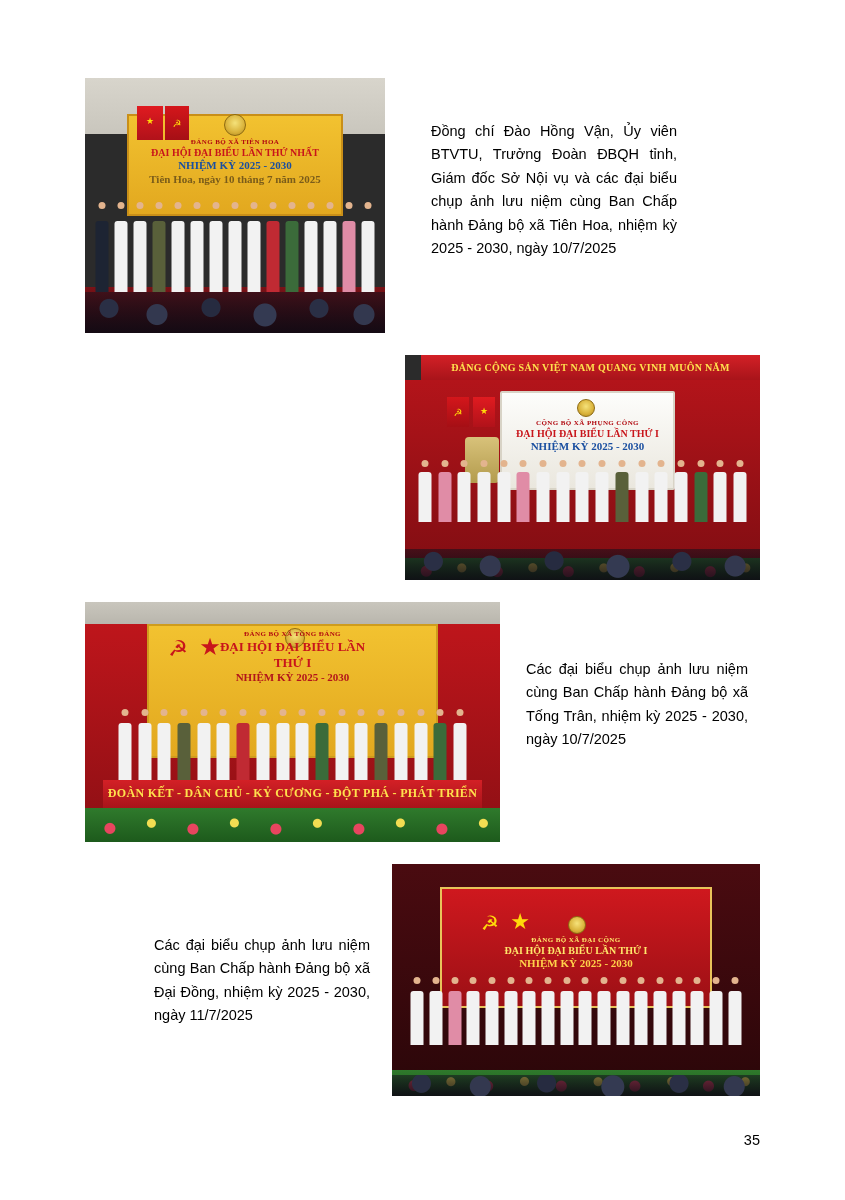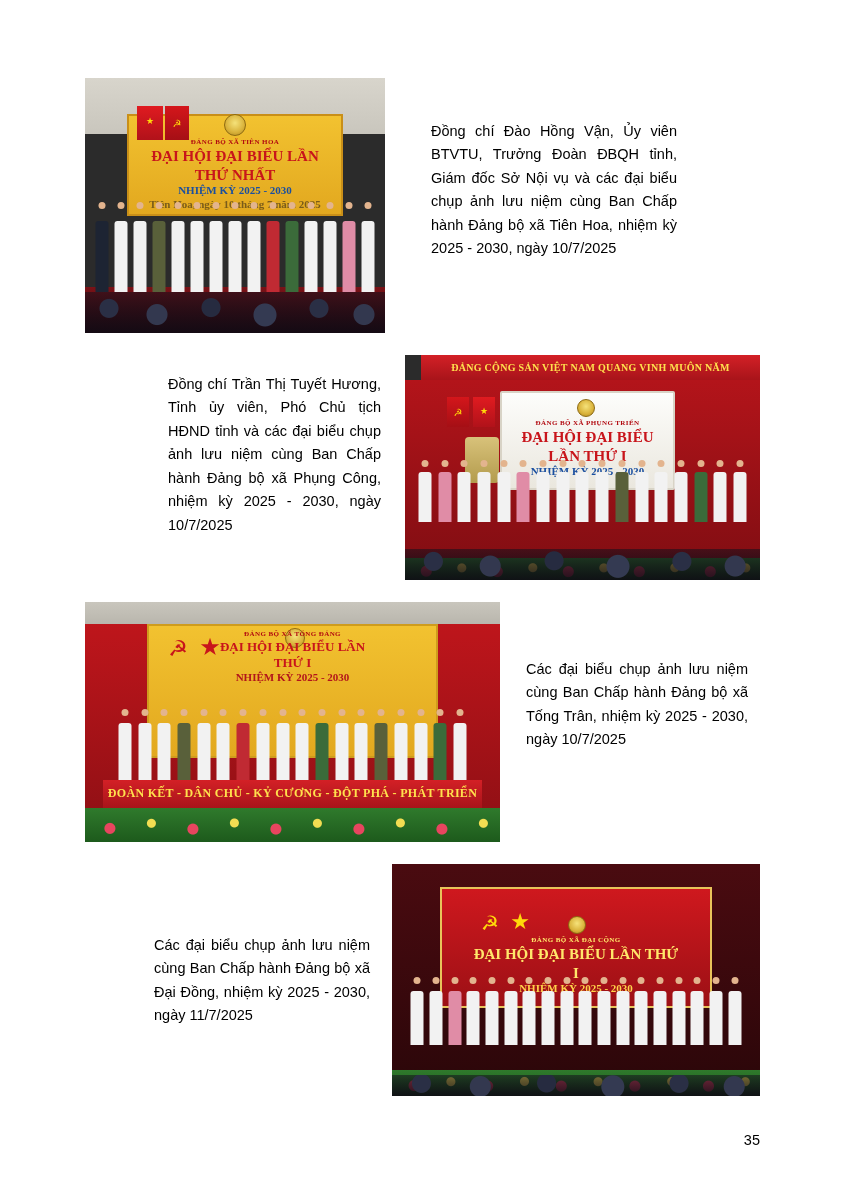--- a/index.html
+++ b/index.html
@@ -79,21 +79,21 @@
   }
   .title-block {
     position: absolute;
     text-align: center;
     color: #b20a10;
     font-family: "Liberation Serif", serif;
     font-weight: bold;
     line-height: 1.25;
   }
   .title-block .l1 { font-size: 7px; letter-spacing: .4px; }
-  .title-block .l2 { font-size: 15px; color: #c8151b; }
+  .title-block .l2 { font-size: 10px; color: #c8151b; }
   .title-block .l3 { font-size: 11px; color: #1a4fa0; }
   .emblem {
     position: absolute;
     border-radius: 50%;
     background: radial-gradient(circle at 50% 40%, #f5e27a 0%, #d9b23a 60%, #a9821c 100%);
     border: 1px solid #8d6a12;
   }
   .flag {
     position: absolute;
     background: linear-gradient(#e01b20, #b1121a);
@@ -259,21 +259,21 @@
     <div class="caption" style="width:246px;padding-top:42px;margin-left:20px;">Đồng chí Đào Hồng Vận, Ủy viên BTVTU, Trưởng Đoàn ĐBQH tỉnh, Giám đốc Sở Nội vụ và các đại biểu chụp ảnh lưu niệm cùng Ban Chấp hành Đảng bộ xã Tiên Hoa, nhiệm kỳ 2025 - 2030, ngày 10/7/2025</div>
   </div>
 
   <div class="figure-row right-img" style="margin-top:6px;">
     <div class="photo" style="width:355px;height:225px;margin-left:24px;">
       <div class="banner" style="top:0;height:11%;font-size:10px;">ĐẢNG CỘNG SẢN VIỆT NAM QUANG VINH MUÔN NĂM</div>
       <div class="backdrop-red" style="top:11%;bottom:0;background:linear-gradient(#b3141a,#7e0d12);"></div>
       <div style="position:absolute;left:95px;top:16%;width:175px;height:44%;background:linear-gradient(#fdfdfb,#eae7de);border:2px solid #d8d3c6;border-radius:2px;"></div>
       <div class="emblem" style="left:172px;top:44px;width:18px;height:18px;"></div>
       <div class="title-block" style="left:100px;width:165px;top:64px;">
-        <div class="l1">ĐẢNG BỘ XÃ PHỤNG TRIỂN</div>
+        <div class="l1">CỘNG BỘ XÃ PHỤNG CÔNG</div>
         <div class="l2">ĐẠI HỘI ĐẠI BIỂU LẦN THỨ I</div>
         <div class="l3">NHIỆM KỲ 2025 - 2030</div>
       </div>
       <div class="flag" style="left:68px;top:42px;width:22px;height:30px;">
         <span class="star">★</span>
       </div>
       <div class="hammer-flag" style="left:42px;top:42px;width:22px;height:30px;">☭</div>
       <div style="position:absolute;left:60px;top:82px;width:34px;height:46px;background:linear-gradient(#d8c27a,#b39b4d);border-radius:4px;"></div>
       <div class="people" style="top:46%;height:28%;padding:0 10px;">
         <div class="person">
@@ -342,21 +342,20 @@
           </div>
         <div class="person">
             <div class="head"></div>
             <div class="body"></div>
           </div>
       </div>
       <div class="flowers" style="height:10%;"></div>
       <div class="crowd" style="height:14%;"></div>
     </div>
 
-    <div class="caption" style="width:213px;padding-top:18px;">Đồng chí Trần Thị Tuyết Hương, Tỉnh ủy viên, Phó Chủ tịch HĐND tỉnh và các đại biểu chụp ảnh lưu niệm cùng Ban Chấp hành Đảng bộ xã Phụng Công, nhiệm kỳ 2025 - 2030, ngày 10/7/2025</div>
   </div>
 
   <div class="figure-row left-img" style="margin-top:6px;">
     <div class="photo" style="width:415px;height:240px;margin-right:26px;">
       <div class="backdrop-red" style="top:0;bottom:0;background:linear-gradient(#c3161c,#8c0f14);"></div>
       <div class="ceiling" style="height:9%;background:linear-gradient(#c9c6bd,#b9b6ad);"></div>
       <div class="backdrop-yellow" style="left:62px;right:62px;top:9%;height:56%;border:2px solid #cf9c1d;"></div>
       <div class="emblem" style="left:200px;top:26px;width:20px;height:20px;"></div>
       <div class="title-block" style="left:120px;right:120px;top:28px;">
         <div class="l1">ĐẢNG BỘ XÃ TỐNG ĐẢNG</div>

